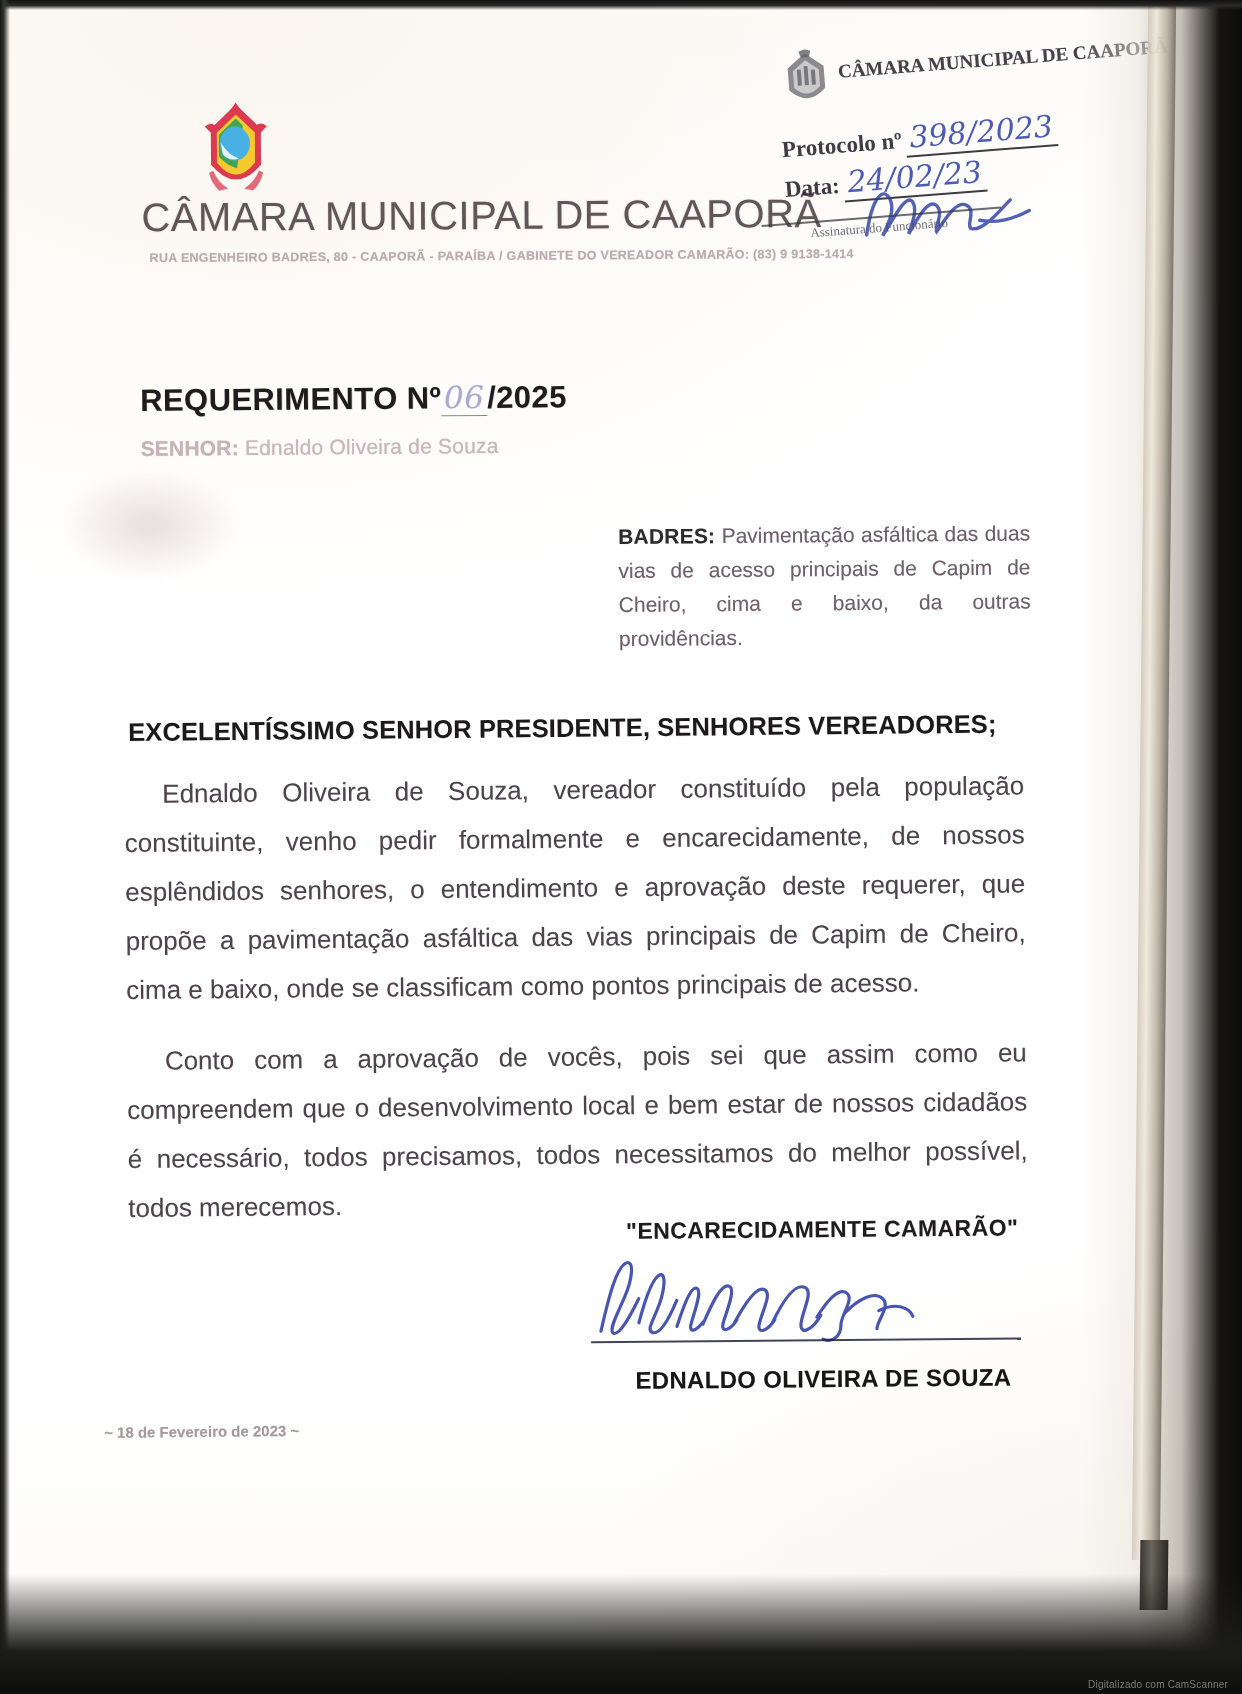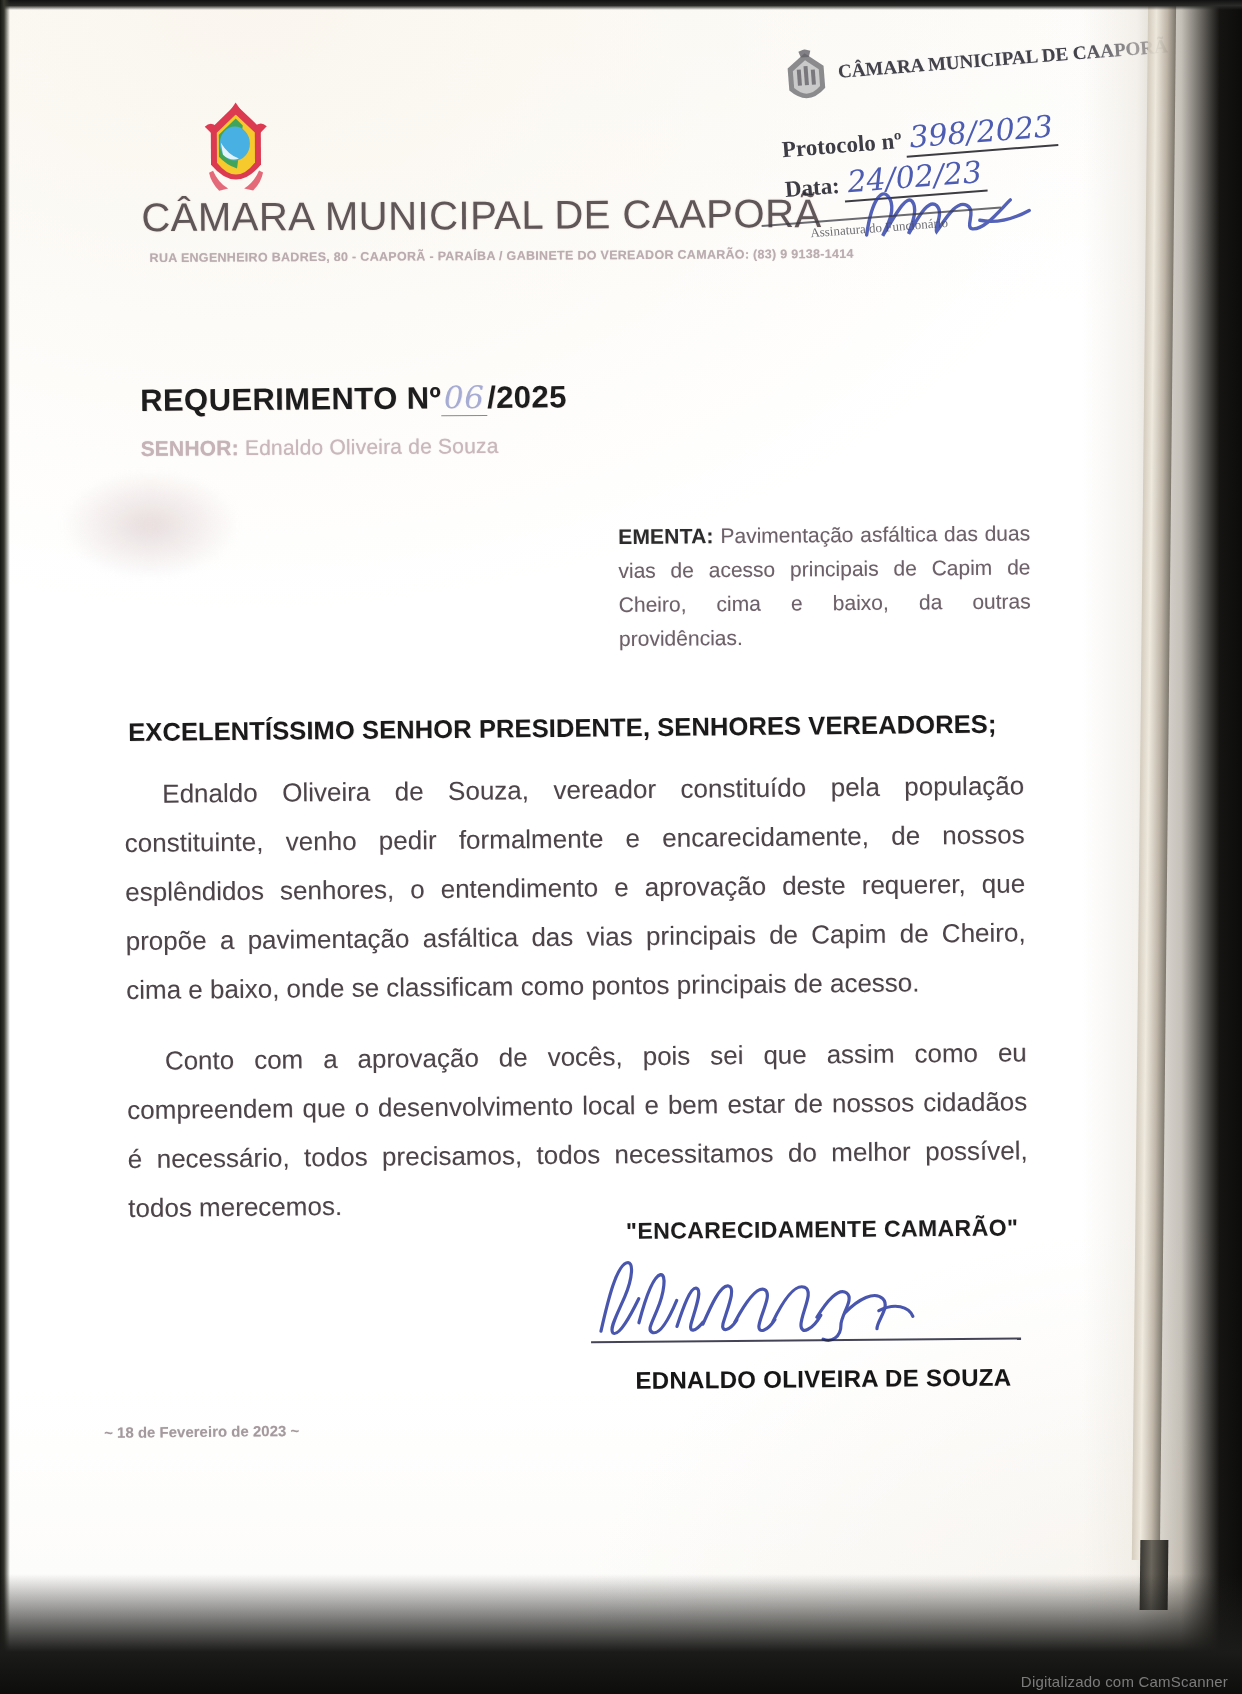--- a/index.html
+++ b/index.html
@@ -292,21 +292,21 @@
     color:#8e8086;
     white-space:nowrap;
     opacity:.8;
     text-shadow:0 0 1px rgba(150,132,140,.4);
   }
 
   
   .watermark{
     position:absolute;right:14px;bottom:4px;
     font-family:"Liberation Sans", sans-serif;
-    font-size:15px;
+    font-size:10px;
     color:#8e8e8e;
     letter-spacing:.2px;
     white-space:nowrap;
     opacity:.85;
     margin-top:19px;
   }
 </style>
 </head>
 <body>
 
@@ -386,21 +386,21 @@
       <span>REQUERIMENTO Nº</span><span class="req-num-blank">06</span><span>/2025</span>
     </div>
 
     <div class="req-author">
       <span>SENHOR:</span>
       <span class="author-name">Ednaldo Oliveira de Souza</span>
     </div>
   </div>
 
   <div class="ementa">
-    <b>EMENTA:</b>
+    <b>BADRES:</b>
     <span>Pavimentação asfáltica das duas vias de acesso principais de Capim de Cheiro, cima e baixo, da outras providências.</span>
   </div>
 
   <div class="salutation">EXCELENTÍSSIMO SENHOR PRESIDENTE, SENHORES VEREADORES;</div>
 
   <div class="body-text">
     <p>Ednaldo Oliveira de Souza, vereador constituído pela população constituinte, venho pedir formalmente e encarecidamente, de nossos esplêndidos senhores, o entendimento e aprovação deste requerer, que propõe a pavimentação asfáltica das vias principais de Capim de Cheiro, cima e baixo, onde se classificam como pontos principais de acesso.</p>
     <p>Conto com a aprovação de vocês, pois sei que assim como eu compreendem que o desenvolvimento local e bem estar de nossos cidadãos é necessário, todos precisamos, todos necessitamos do melhor possível, todos merecemos.</p>
   </div>
 

